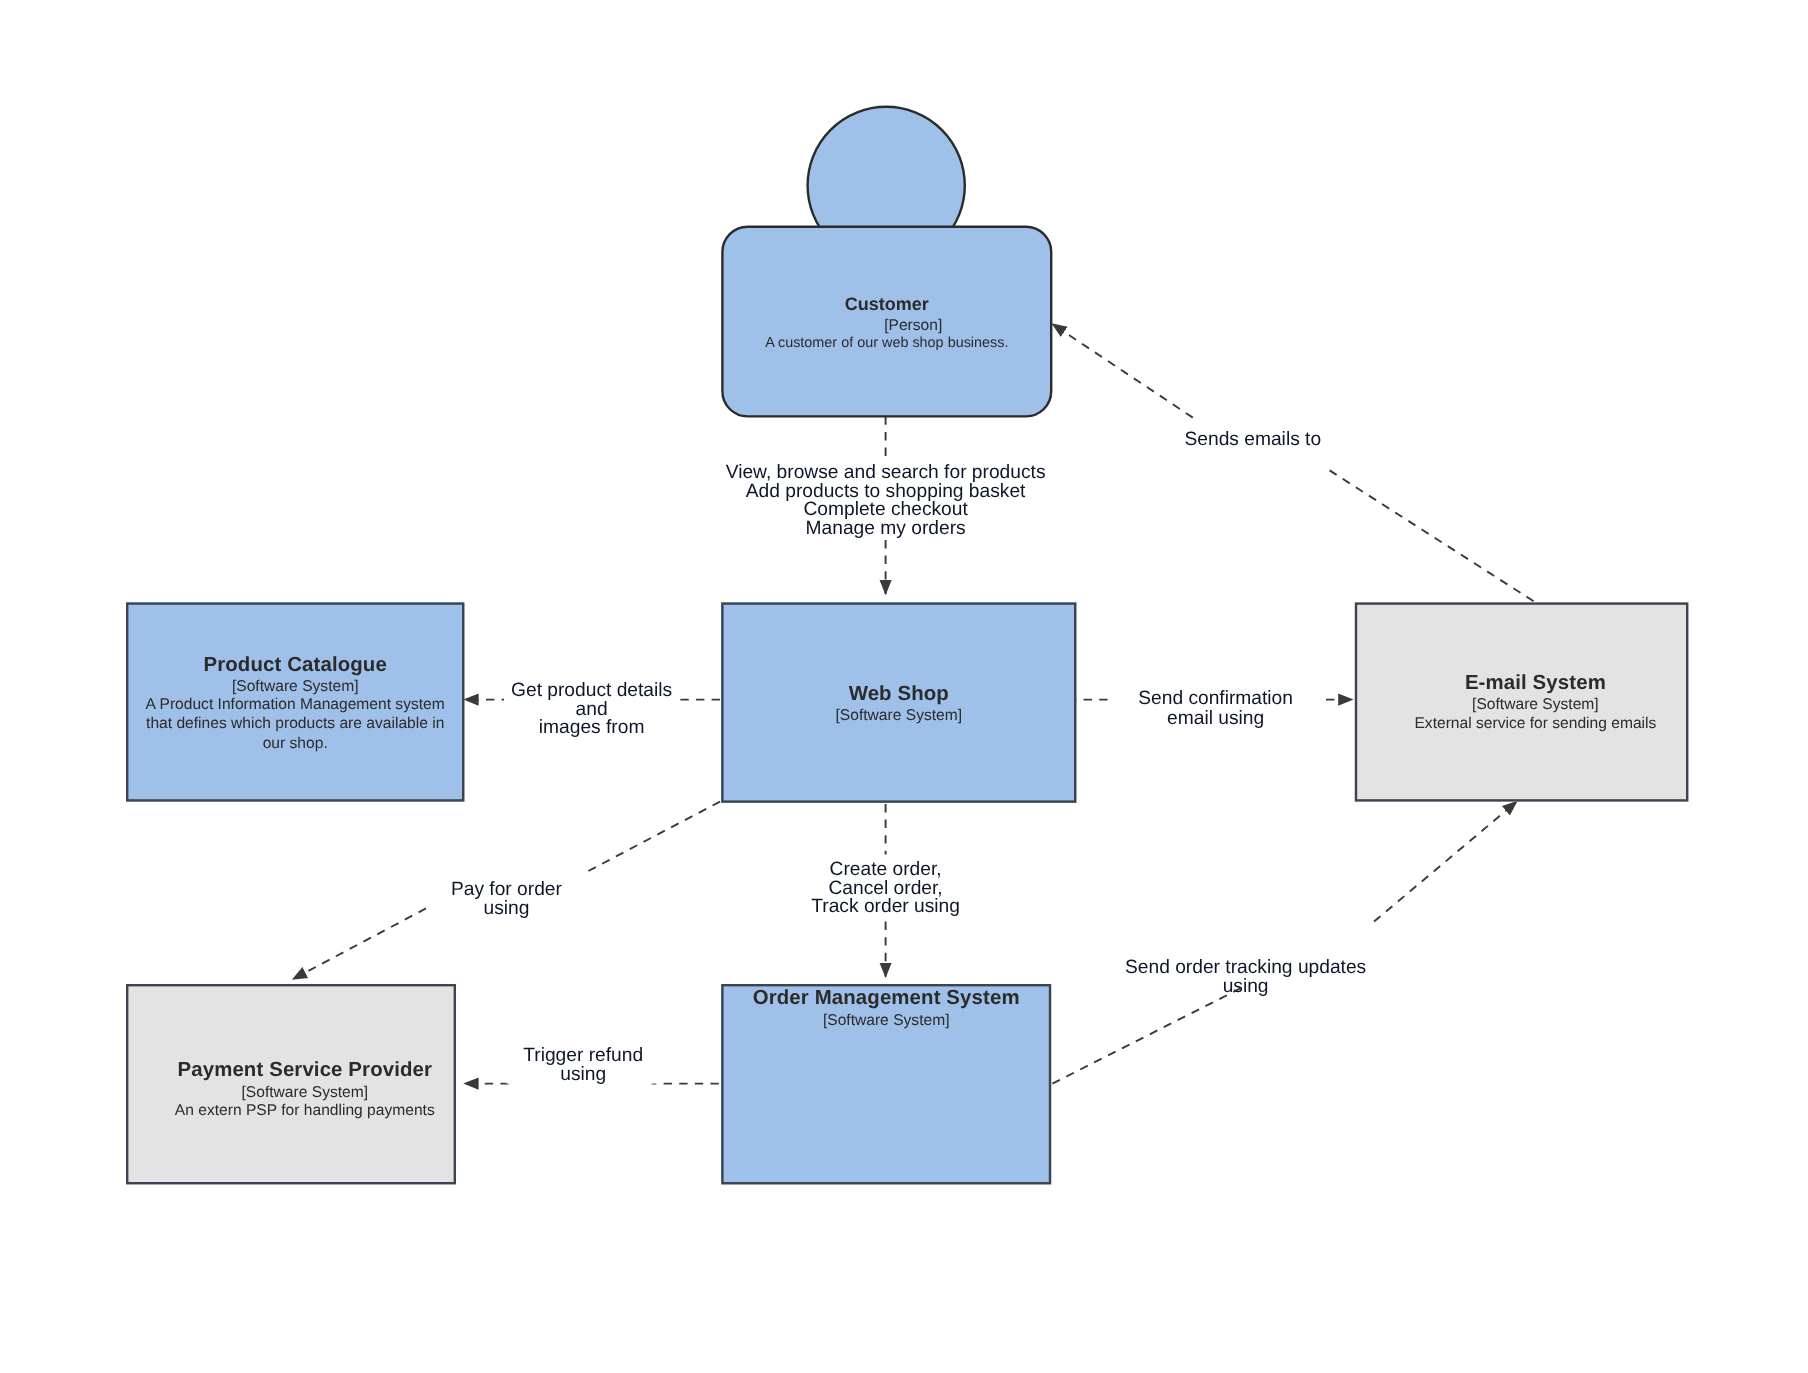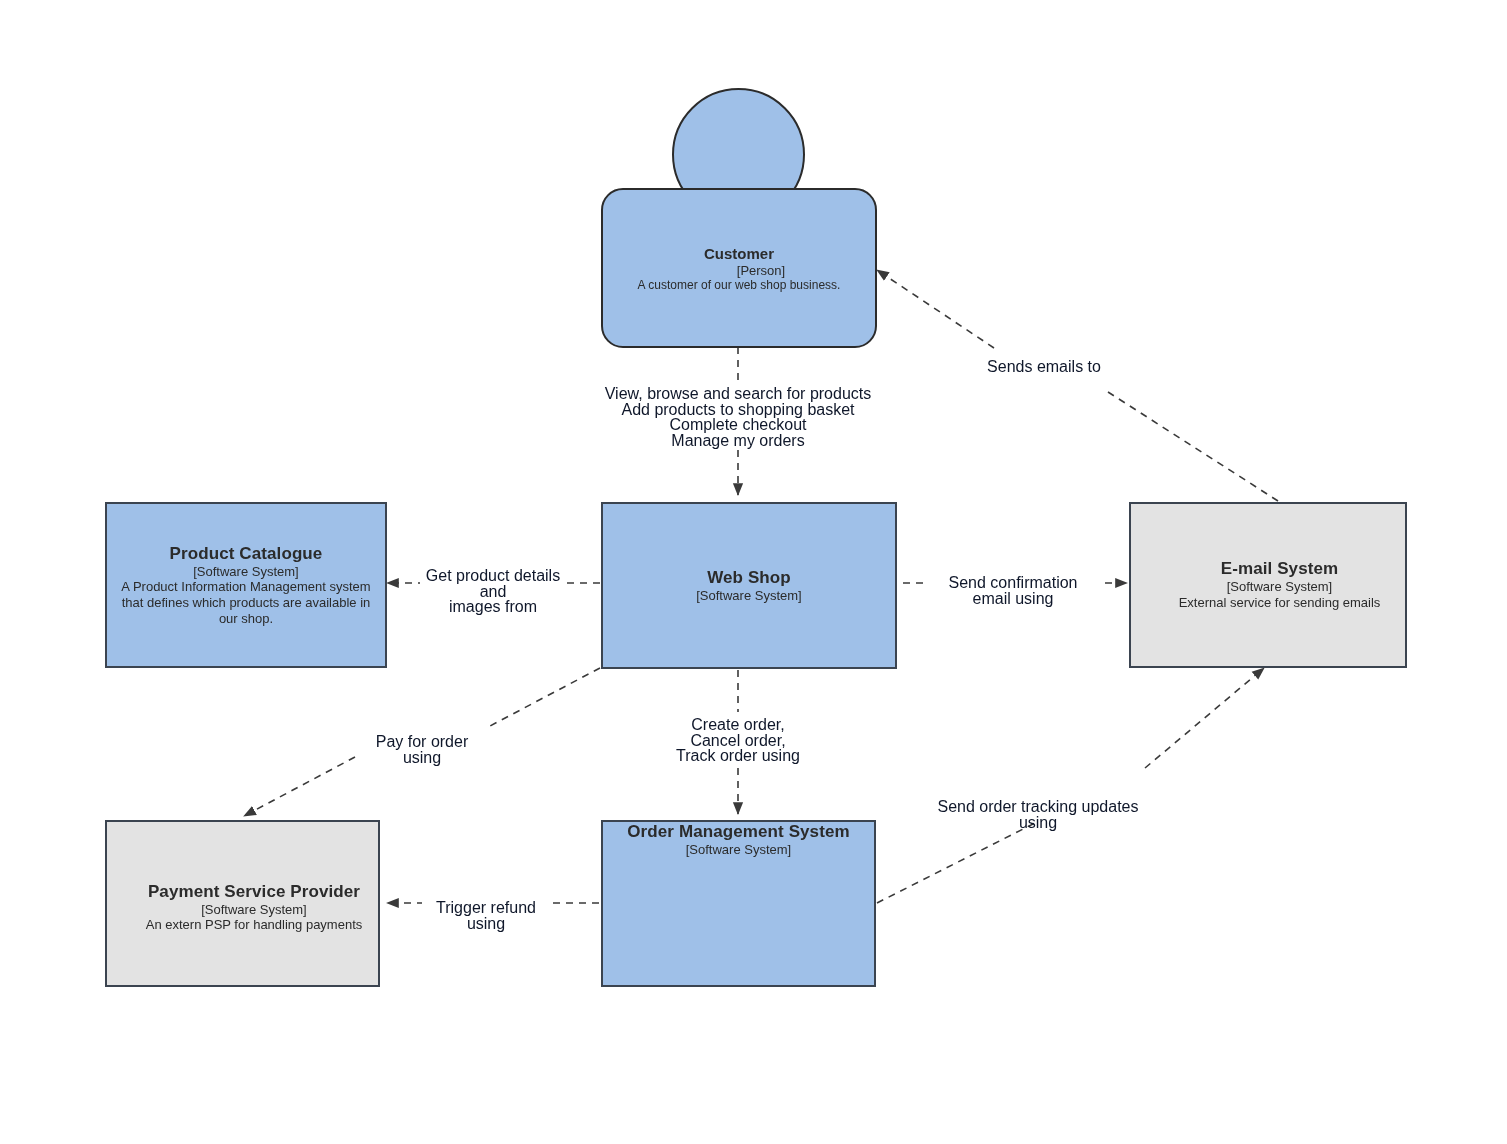--- a/index.html
+++ b/index.html
@@ -216,15 +216,15 @@
   <div class="edge-label" style="left:985px; top:359px; width:118px;">Sends emails to</div>
 
   <div class="edge-label" style="left:357px; top:734px; width:130px;">Pay for order using</div>
 
   <div class="edge-label" style="left:663px; top:717px; width:150px;">Create order,
 Cancel order,
 Track order using</div>
 
   <div class="edge-label" style="left:930px; top:799px; width:216px;">Send order tracking updates using</div>
 
-  <div class="edge-label boxed" style="left:422px; top:900px; width:122px;">Trigger refund using</div>
+  <div class="edge-label boxed" style="left:422px; top:872px; width:122px;">Trigger refund using</div>
 
 </div>
 
 </body></html>

